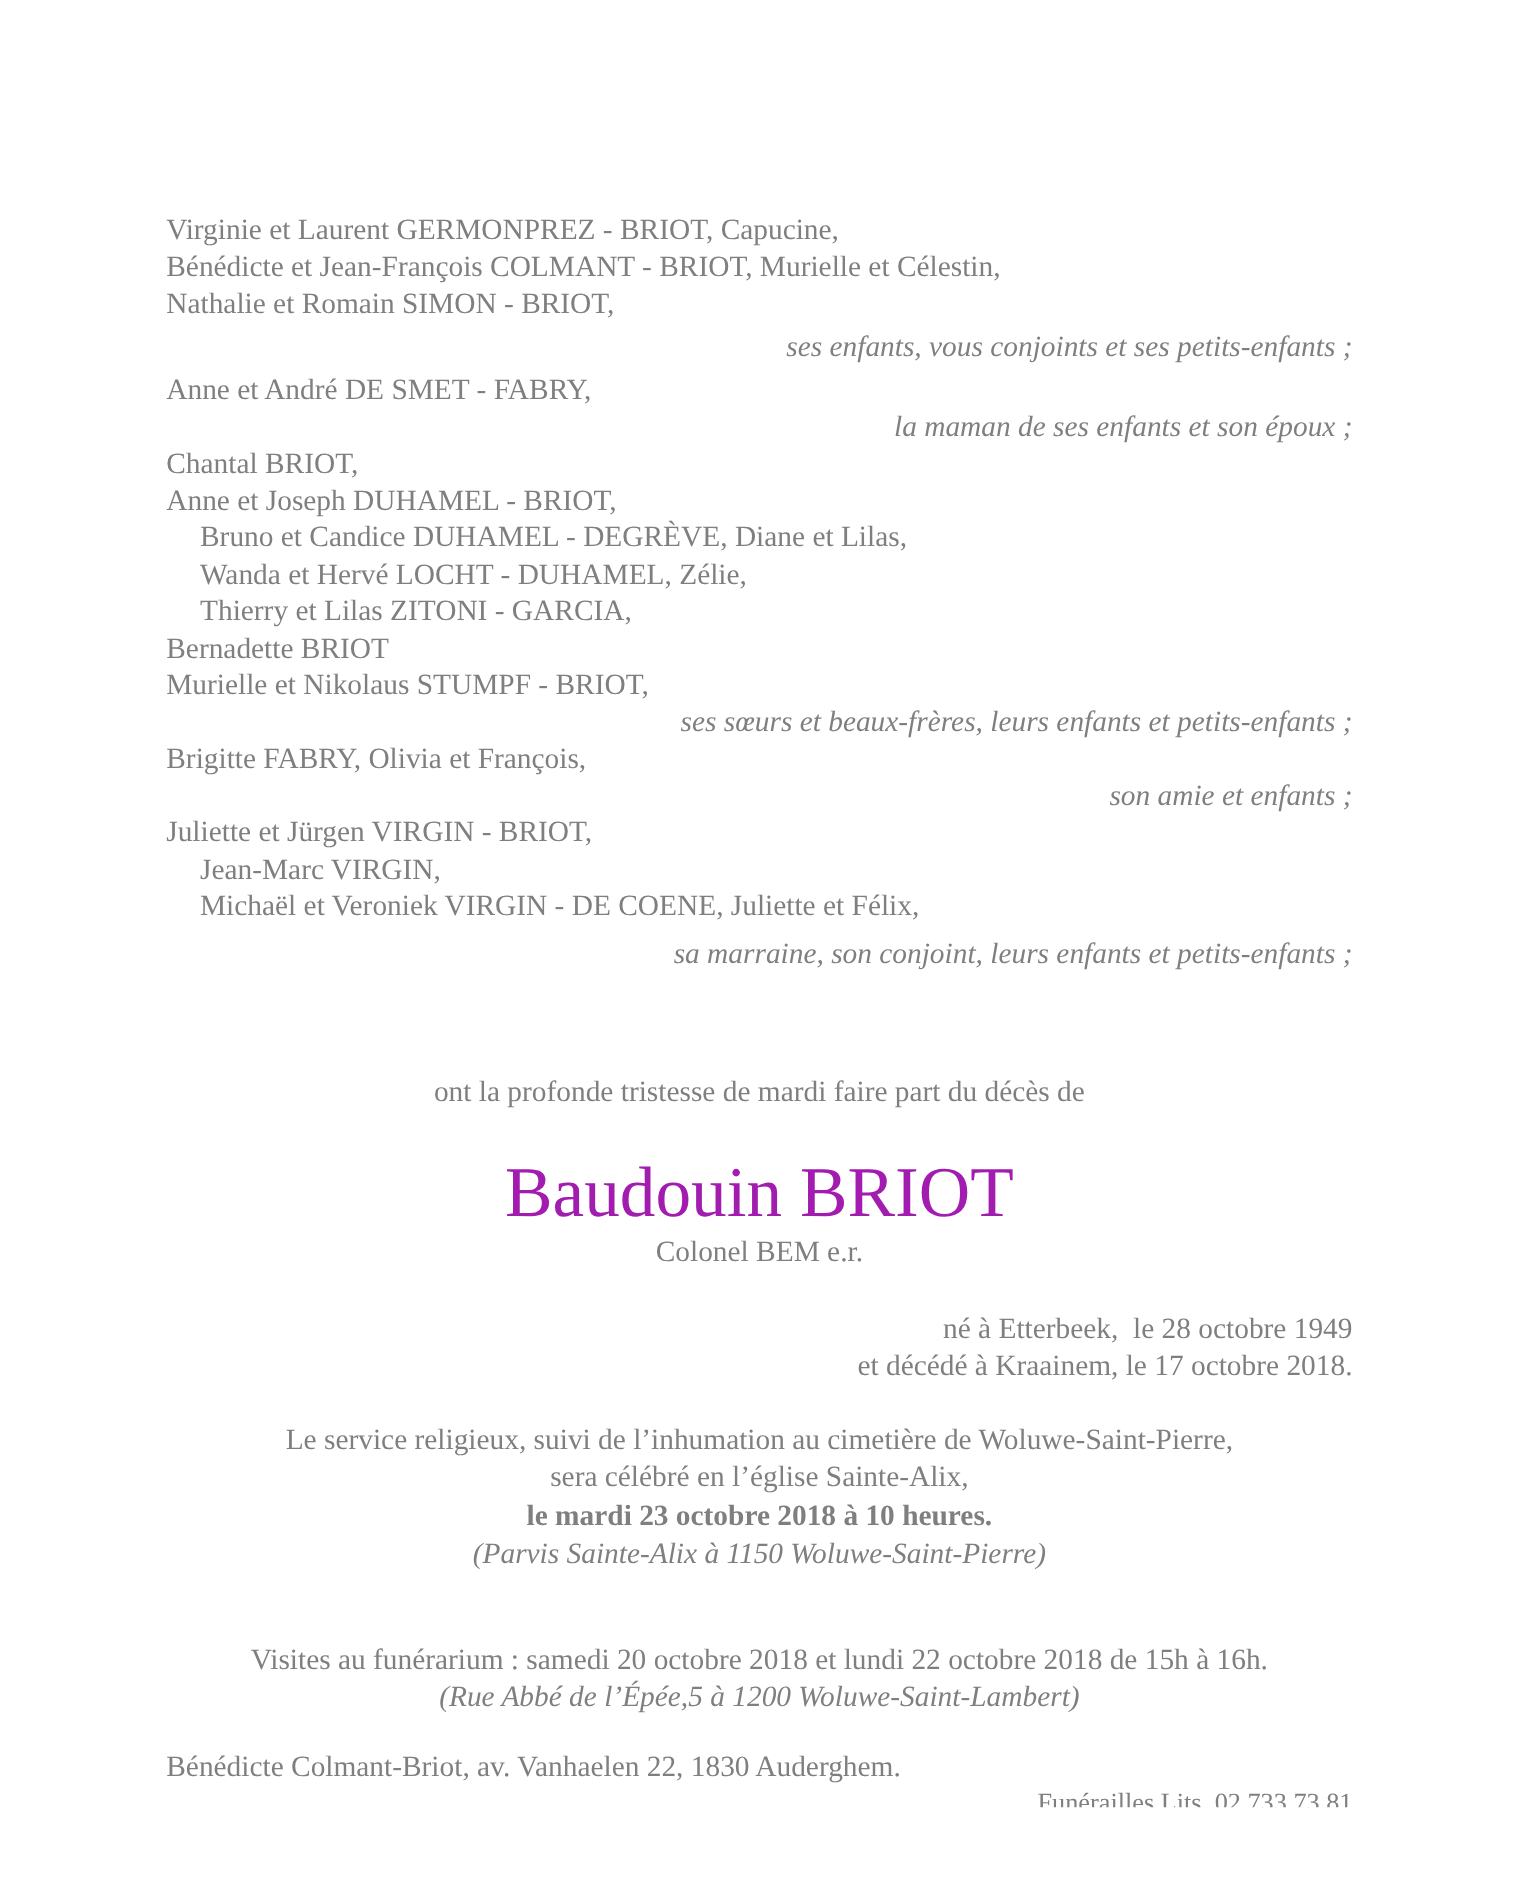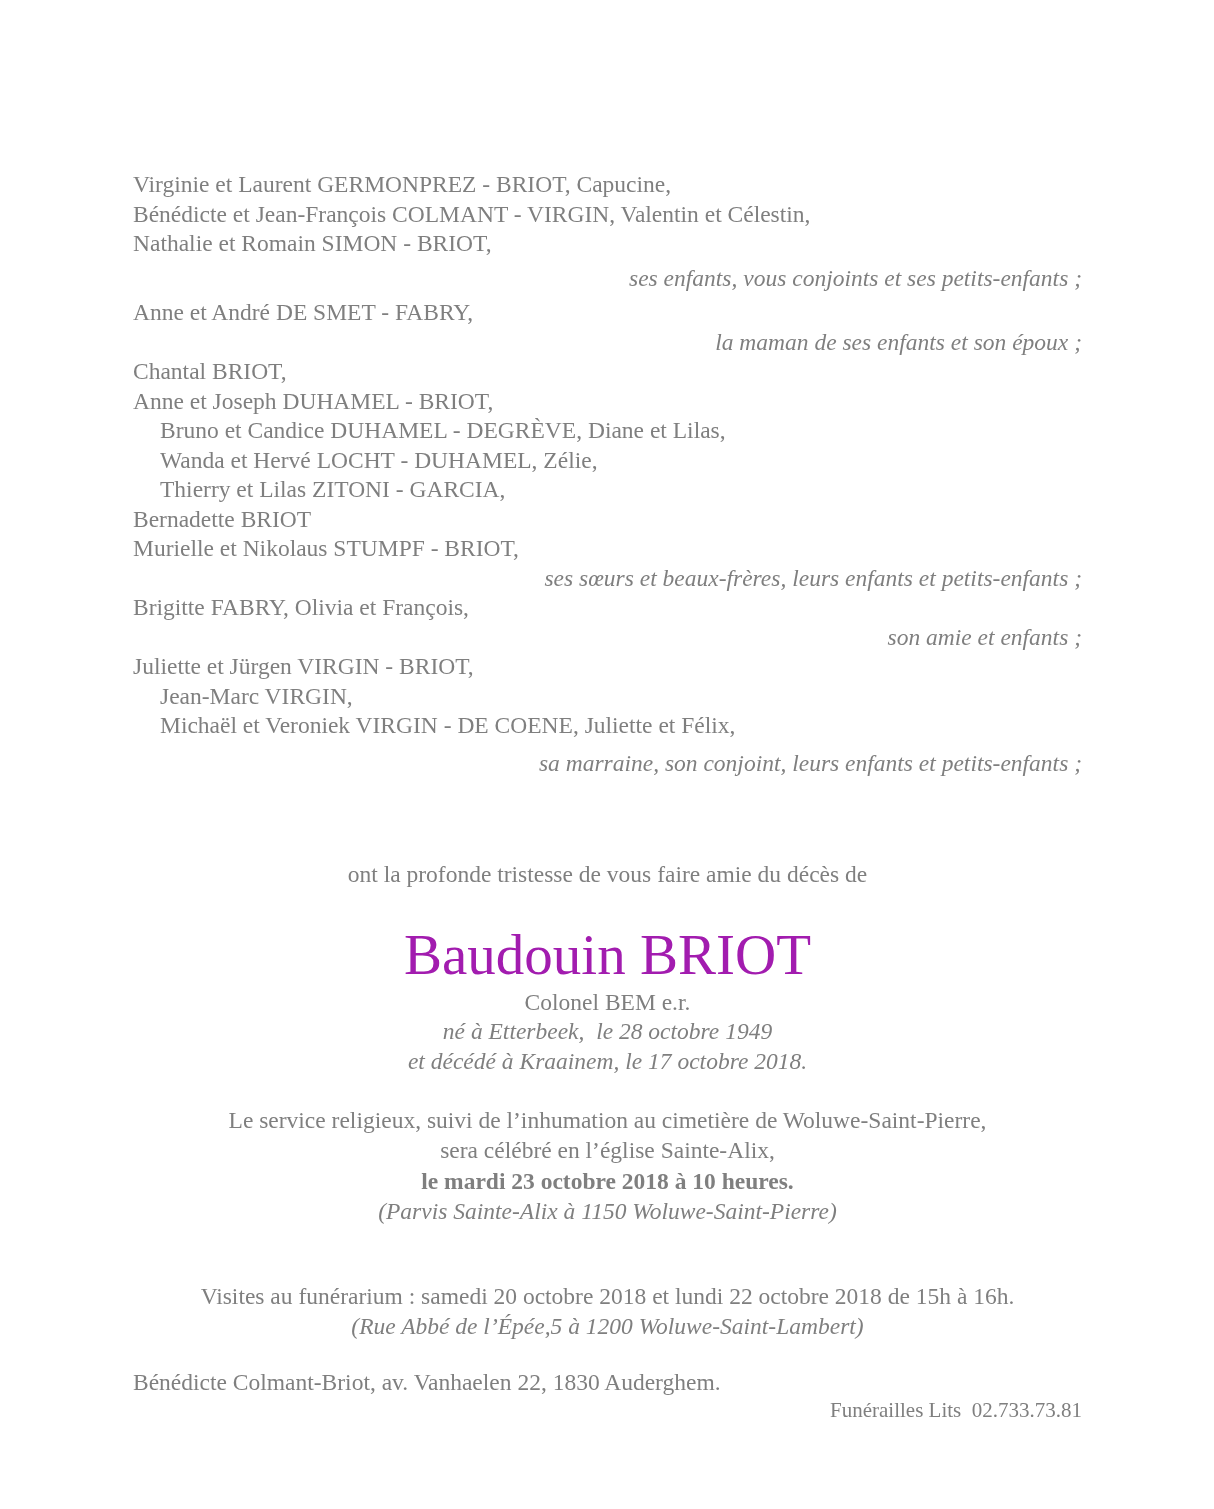--- a/index.html
+++ b/index.html
@@ -40,21 +40,21 @@
     text-align: center;
     white-space: pre-wrap;
   }
   .deceased-rank {
     font-size: 23.5px;
     line-height: 29.5px;
     text-align: center;
     white-space: pre-wrap;
   }
 
-  .birth-section { text-align: center; font-style: italic; }
+  .birth-section { margin-top: 32px; text-align: right; }
   .service-section { margin-top: 29px; text-align: center; }
   .service-section .line { line-height: 30.3px; text-align: center; }
   .bold-line { font-weight: bold; }
   .italic-line { font-style: italic; }
 
   .visits-section { margin-top: 55px; text-align: center; }
   .visits-section .line { line-height: 30.3px; text-align: center; }
 
   .contact-line {
     margin-top: 26px;
@@ -70,21 +70,21 @@
     white-space: pre-wrap;
   }
 </style>
 </head>
 <body>
 
 <div class="page">
 
   <section class="family-section">
     <div class="line name">Virginie et Laurent GERMONPREZ - BRIOT, Capucine,</div>
-    <div class="line name">Bénédicte et Jean-François COLMANT - VIRGIN, Valentin et Célestin,</div>
+    <div class="line name">Bénédicte et Jean-François COLMANT - BRIOT, Murielle et Célestin,</div>
     <div class="line name">Nathalie et Romain SIMON - BRIOT,</div>
     <div class="line relation gap-top-sm gap-bottom-sm">ses enfants, vous conjoints et ses petits-enfants ;</div>
     <div class="line name">Anne et André DE SMET - FABRY,</div>
     <div class="line relation">la maman de ses enfants et son époux ;</div>
     <div class="line name">Chantal BRIOT,</div>
     <div class="line name">Anne et Joseph DUHAMEL - BRIOT,</div>
     <div class="line name indent">Bruno et Candice DUHAMEL - DEGRÈVE, Diane et Lilas,</div>
     <div class="line name indent">Wanda et Hervé LOCHT - DUHAMEL, Zélie,</div>
     <div class="line name indent">Thierry et Lilas ZITONI - GARCIA,</div>
     <div class="line name">Bernadette BRIOT</div>
@@ -92,21 +92,21 @@
     <div class="line relation">ses sœurs et beaux-frères, leurs enfants et petits-enfants ;</div>
     <div class="line name">Brigitte FABRY, Olivia et François,</div>
     <div class="line relation">son amie et enfants ;</div>
     <div class="line name">Juliette et Jürgen VIRGIN - BRIOT,</div>
     <div class="line name indent">Jean-Marc VIRGIN,</div>
     <div class="line name indent">Michaël et Veroniek VIRGIN - DE COENE, Juliette et Félix,</div>
     <div class="line relation gap-top-md">sa marraine, son conjoint, leurs enfants et petits-enfants ;</div>
   </section>
 
   <section class="announce-section">
-    <div class="line announce-line">ont la profonde tristesse de vous faire amie du décès de</div>
+    <div class="line announce-line">ont la profonde tristesse de mardi faire part du décès de</div>
     <div class="deceased-name">Baudouin BRIOT</div>
     <div class="deceased-rank">Colonel BEM e.r.</div>
   </section>
 
   <section class="birth-section">
     <div class="line">né à Etterbeek,  le 28 octobre 1949</div>
     <div class="line">et décédé à Kraainem, le 17 octobre 2018.</div>
   </section>
 
   <section class="service-section">

